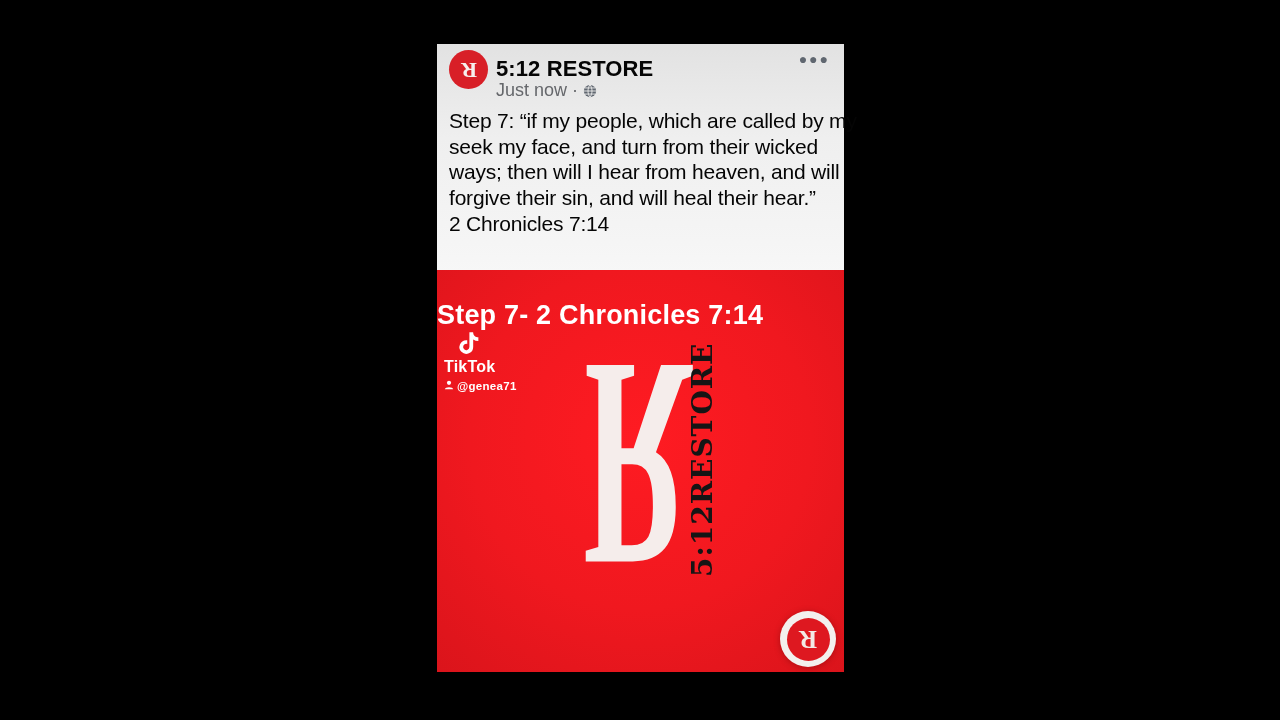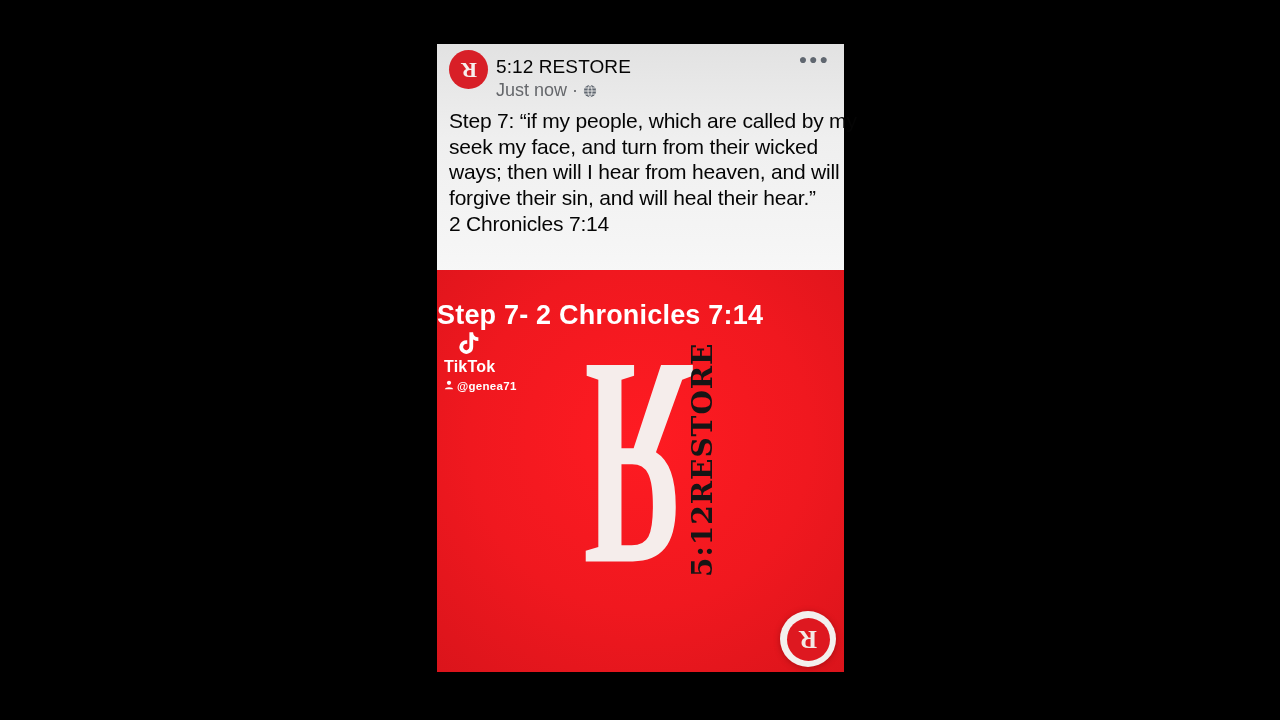--- a/index.html
+++ b/index.html
@@ -23,21 +23,21 @@
   .post-header { position: absolute; left: 0; top: 0; width: 407px; height: 60px; }
   .avatar {
     position: absolute; left: 12px; top: 6px; width: 39px; height: 39px;
     border-radius: 50%; background: #d81f27; display: flex; align-items: center; justify-content: center;
   }
   .avatar .letter {
     color: #f6efed; font-family: "Liberation Serif", serif; font-weight: bold;
     font-size: 22px; transform: rotate(180deg); line-height: 1;
   }
   .author-name {
-    position: absolute; left: 59px; top: 12px; font-size: 19px; font-weight: normal;
+    position: absolute; left: 59px; top: 12px; font-size: 22px; font-weight: bold;
     color: #050505; letter-spacing: 0.1px; white-space: nowrap;
   }
   .post-sub {
     position: absolute; left: 59px; top: 36px; display: flex; align-items: center; gap: 5px;
     color: #65676b; font-size: 18px; justify-content: space-between;
   }
   .globe { display: inline-block; width: 14px; height: 14px; }
   .more-menu {
     position: absolute; right: 14px; top: 8px; color: #606770; font-size: 14px;
     letter-spacing: 2px; cursor: pointer; line-height: 1;

